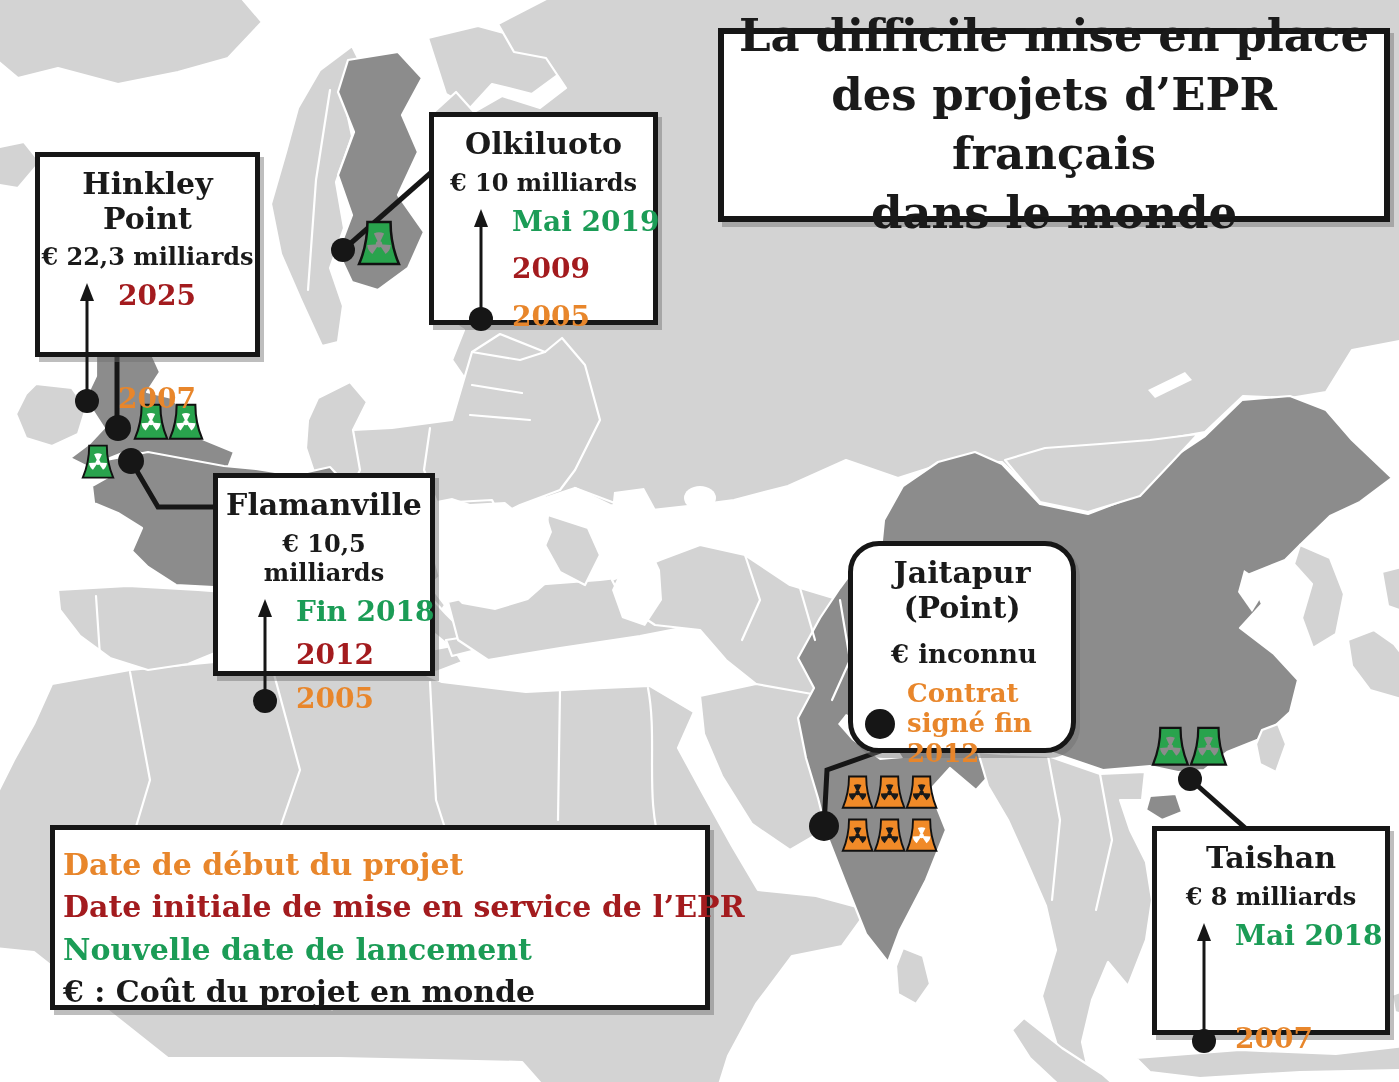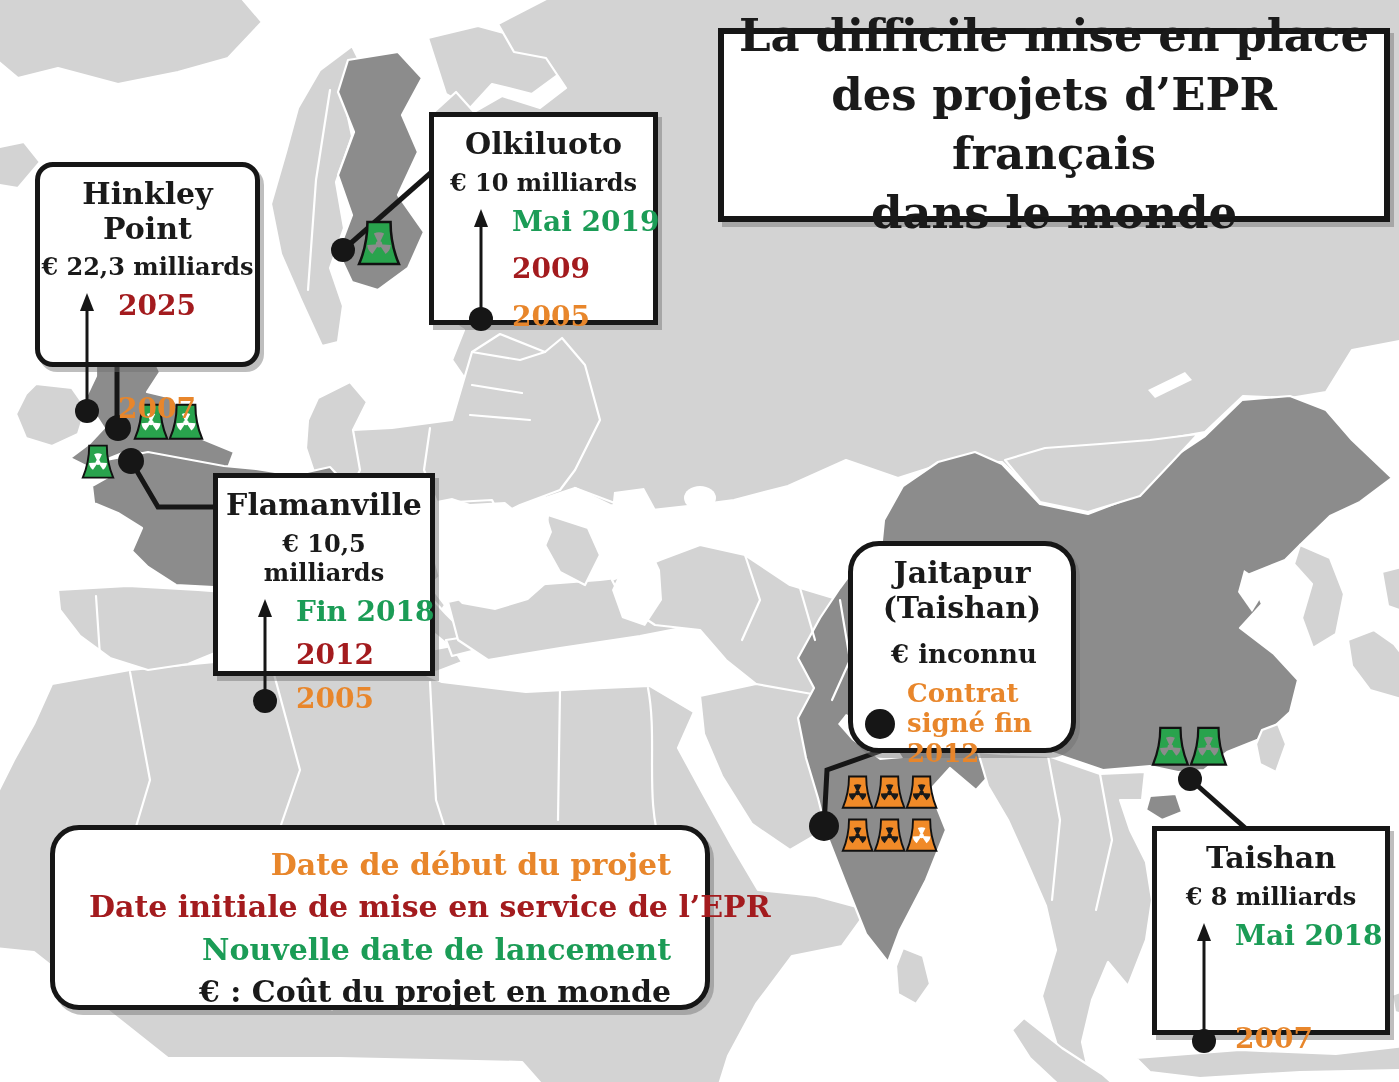--- a/index.html
+++ b/index.html
@@ -27,24 +27,24 @@
   .tl-dates .dt{font-size:28px;line-height:1.1;white-space:nowrap;}
   .c-orange{color:var(--orange,#E8862B);}
   .c-red{color:var(--dark-red,#A31B1E);}
   .c-green{color:var(--green,#1B9C56);}
   .c-black{color:var(--text-black,#1A1A1A);}
 
   #title-box{left:718px;top:28px;width:672px;height:194px;border-width:6px;
              display:flex;flex-direction:column;justify-content:center;}
   #title-box .tline{font-size:45px;line-height:1.31;}
 
-  #legend-box{left:50px;top:825px;width:660px;height:185px;text-align:right;padding:14px 34px;border-radius:29px;}
+  #legend-box{left:50px;top:825px;width:660px;height:185px;text-align:left;padding:14px 8px;}
   #legend-box .lrow{font-size:30px;line-height:1.41;white-space:nowrap;}
 
-  #box-hinkley{left:35px;top:162px;width:225px;height:205px;border-radius:18px;}
+  #box-hinkley{left:35px;top:152px;width:225px;height:205px;}
   #box-olkiluoto{left:429px;top:112px;width:229px;height:213px;}
   #box-flamanville{left:213px;top:473px;width:222px;height:203px;}
   #box-jaitapur{left:848px;top:541px;width:228px;height:212px;border-radius:31px;}
   #box-taishan{left:1152px;top:826px;width:238px;height:209px;}
 
   #box-jaitapur .ib-cost{text-align:left;margin-left:38px;margin-top:14px;font-size:26px;}
   .jt-note{display:flex;align-items:center;text-align:left;margin:10px 8px 0 12px;}
   .jt-dot{width:30px;height:30px;border-radius:50%;background:#161616;flex:0 0 auto;}
   .jt-text{font-size:26px;line-height:1.15;margin-left:12px;max-width:165px;}
 </style>
@@ -227,21 +227,21 @@
       <div class="tl-dates" style="height:118px;">
         <div class="dt c-green">Fin 2018</div>
         <div class="dt c-red">2012</div>
         <div class="dt c-orange">2005</div>
       </div>
     </div>
   </div>
 
   <div class="infobox" id="box-jaitapur">
     <div class="ib-name">Jaitapur</div>
-    <div class="ib-name" style="margin-top:0;">(Taishan)</div>
+    <div class="ib-name" style="margin-top:0;">(Point)</div>
     <div class="ib-cost">€ inconnu</div>
     <div class="jt-note">
       <div class="jt-dot"></div>
       <div class="jt-text c-orange">Contrat signé fin 2012</div>
     </div>
   </div>
 
   <div class="infobox" id="box-taishan">
     <div class="ib-name">Taishan</div>
     <div class="ib-cost">€  8 milliards</div>

